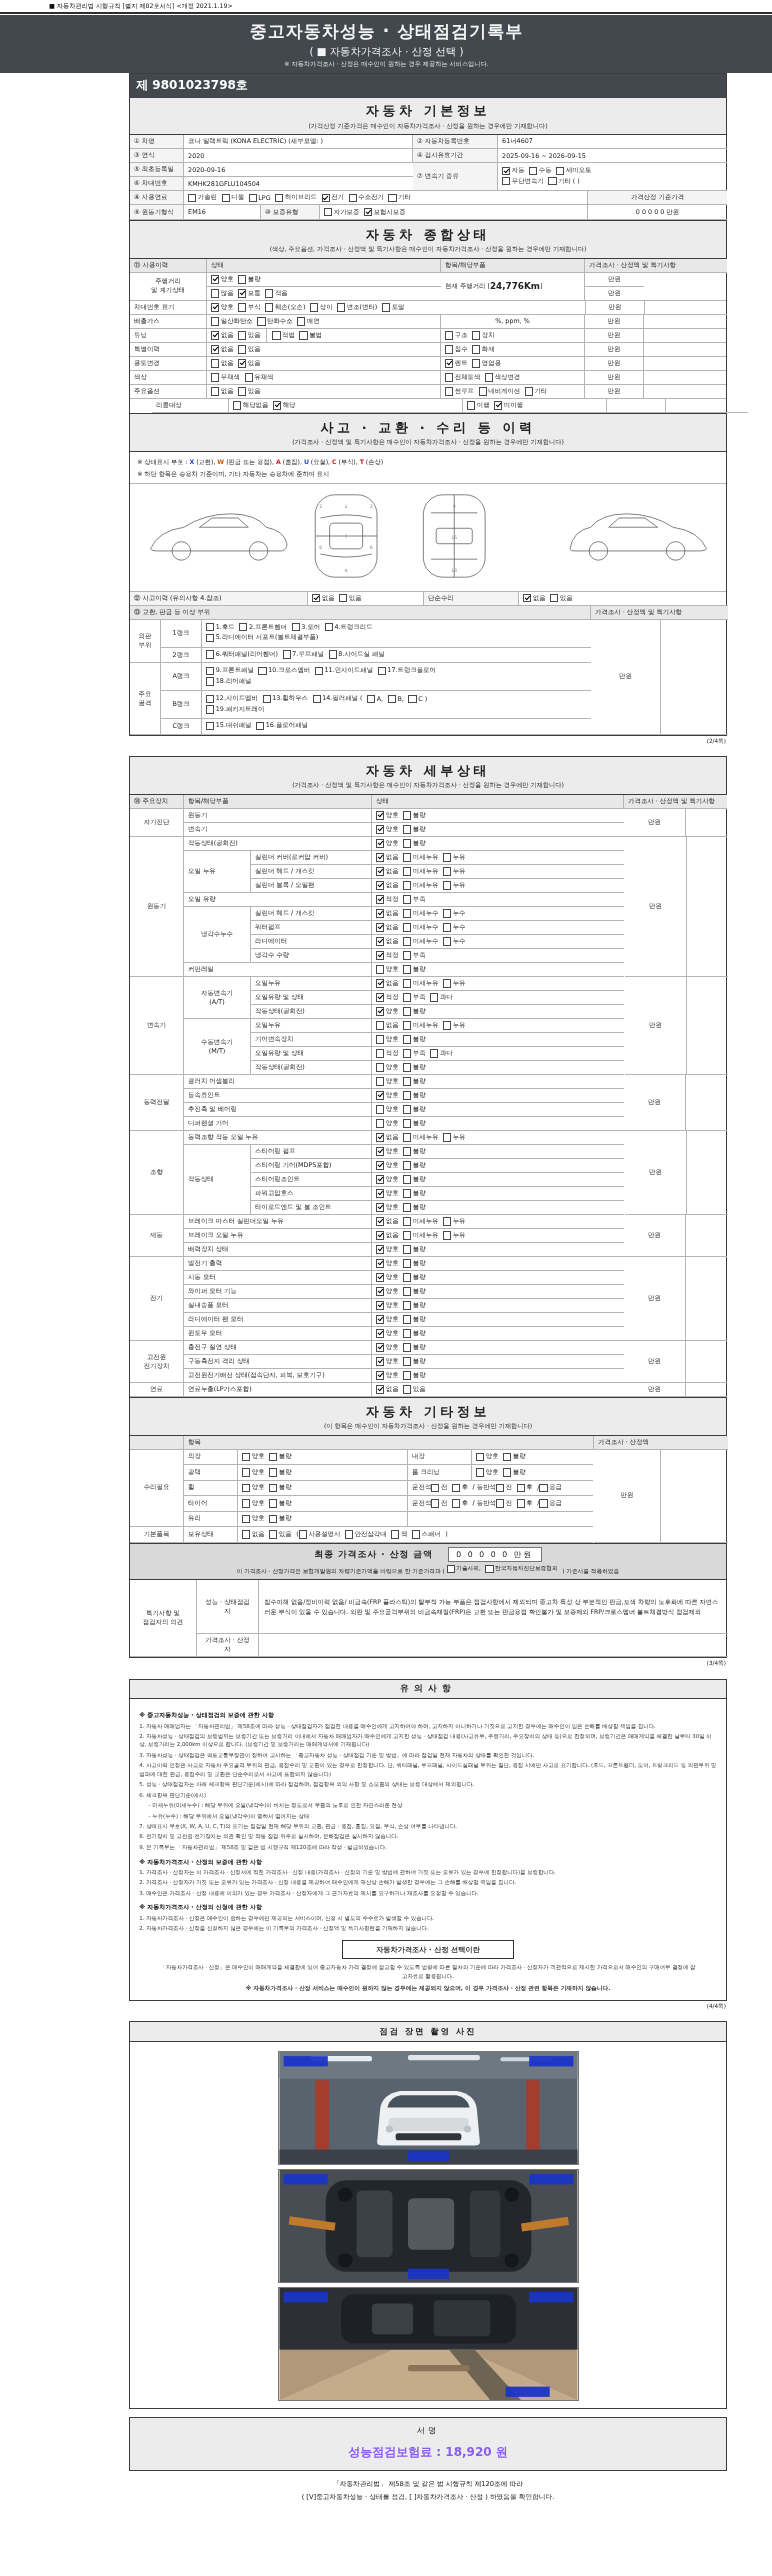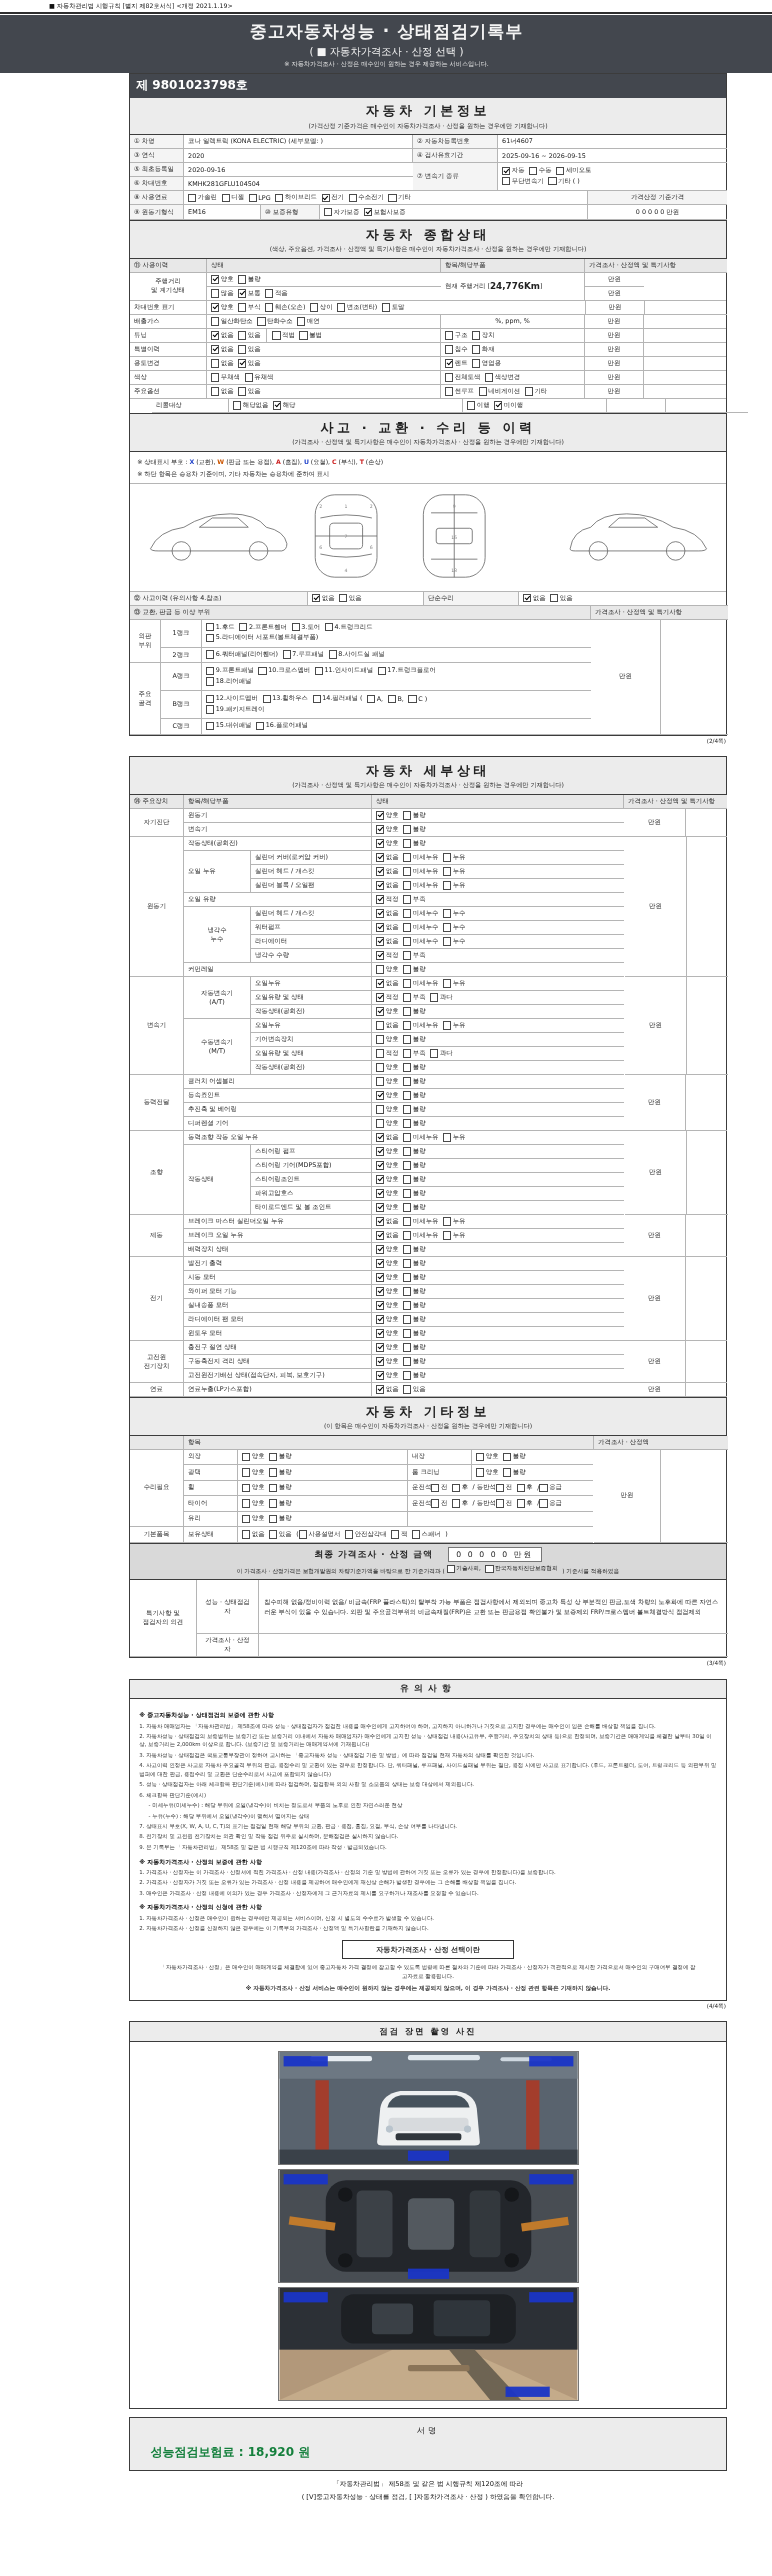--- a/index.html
+++ b/index.html
@@ -43,21 +43,21 @@
   .notice-body{padding:6.2px 9.3px 7.2px 9.3px;font-size:5.4px;line-height:1.55;color:#333;}
   .notice-body .ni{margin:2.1px 0;}
   .notice-sub{font-weight:bold;font-size:6px;margin:5.2px 0 2.1px 0;color:#111;}
   .nbox{display:block;width:170px;margin:7.2px auto 4.1px auto;border:1px solid #333;
      text-align:center;font-weight:bold;font-size:7.2px;padding:3.1px 0;}
   .nfinal{font-weight:bold;text-align:center;font-size:5.7px;margin-top:4.1px;}
   .photosec .pbody{padding:5.2px 0 7.2px 0;display:flex;flex-direction:column;align-items:center;}
   .photo{width:299px;height:112px;border:0.5px solid #777;margin-top:4.1px;position:relative;overflow:hidden;}
   .signbox{background:#ececec;border:1px solid #3c3c3c;padding:7.2px 20.6px 9.3px 20.6px;}
   .signbox .st{text-align:center;font-size:8.2px;letter-spacing:3.1px;}
-  .signbox .fee{text-align:left;font-size:12px;font-weight:bold;color:#15803d;margin-top:8.2px;}
+  .signbox .fee{text-align:center;font-size:12px;font-weight:bold;color:#8b5cf6;margin-top:8.2px;}
   .footerlines{text-align:center;font-size:6.7px;margin-top:7.2px;line-height:1.9;color:#111;}
   svg text{font-family:"DejaVu Sans","Liberation Sans",sans-serif;}
 </style>
 </head>
 <body>
 
 <div class="page">
   <div class="formref">■ 자동차관리법 시행규칙 [별지 제82호서식] &lt;개정 2021.1.19&gt;</div>
   <div class="hr2"></div>
   <div class="band">
@@ -772,21 +772,21 @@
                     <span class="cb on"></span>
                     <span>적정</span>
                   </span>
                   <span class="opt">
                     <span class="cb"></span>
                     <span>부족</span>
                   </span>
                 </div>
               </div>
               <div class="row">
-                <div class="c " style="width: 67px; flex: 0 0 67px; min-height: 56px; flex-direction: column; justify-content: center;">
+                <div class="c " style="width: 67px; flex: 0 0 67px; min-height: 56px; flex-direction: row; justify-content: center;">
                   <div>냉각수</div>
                   <div>누수</div>
                 </div>
                 <div class="stack" style="flex: 0 0 374px;">
                   <div class="row" style="min-height: 14px;">
                     <div class="c " style="width: 121px; flex: 0 0 121px; min-height: 14px;">실린더 헤드 / 개스킷</div>
                     <div class="c " style="width: 252px; flex: 0 0 252px; min-height: 14px;">
                       <span class="opt">
                         <span class="cb on"></span>
                         <span>없음</span>

